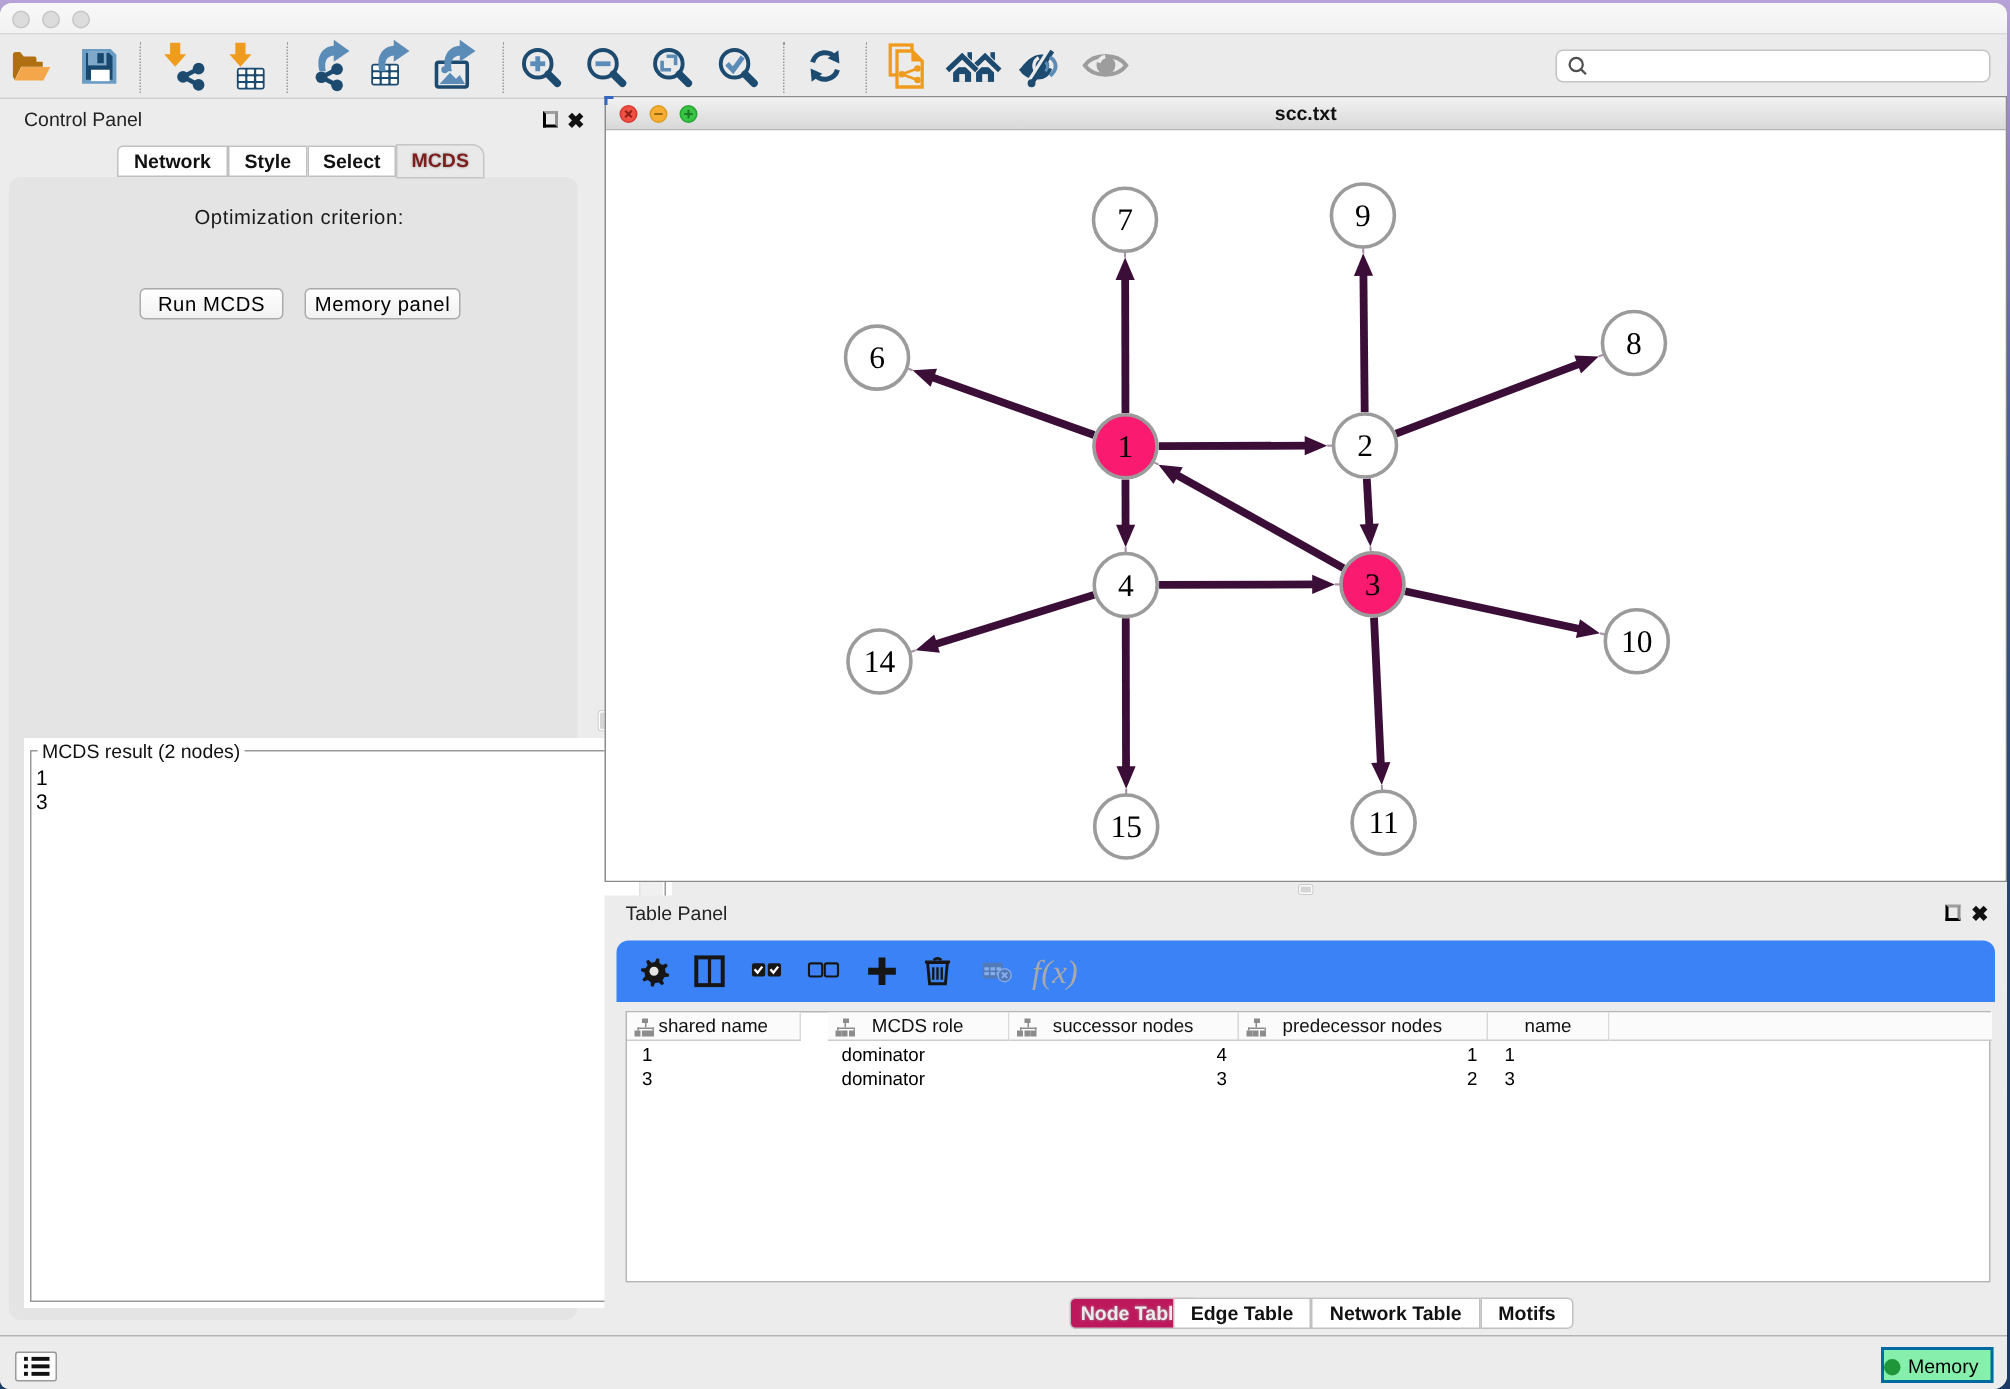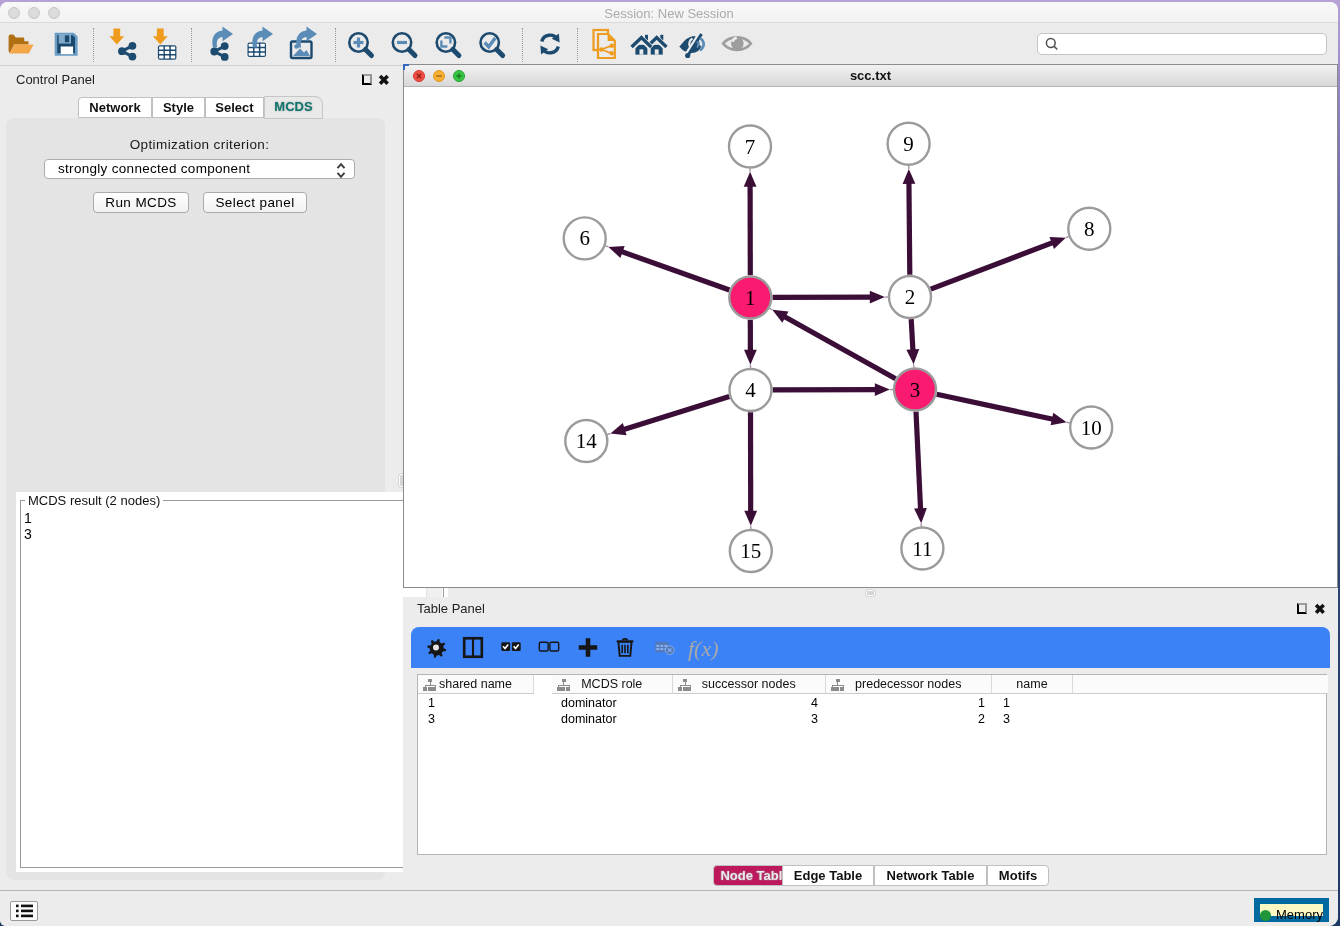--- a/index.html
+++ b/index.html
@@ -27,21 +27,21 @@
 
 #cpanel { position:absolute; left:0; top:64px; width:391px; height:818px; background:#ececec; }
 #cpanel-h { position:absolute; left:16px; top:6px; font-size:13px; color:#222; }
 .hbtn-f { position:absolute; width:10px; height:11px; border:2px solid;
   border-color:#9e9e9e #929292 #000 #000; background:transparent; }
 .hbtn-x { position:absolute; font-size:14px; font-weight:bold; color:#111; line-height:10px; }
 #cptabs { position:absolute; left:78px; top:31px; height:21px; }
 .tab { position:absolute; top:0; height:21px; background:#fff; border:1px solid #c0c0c0;
   font-size:13px; font-weight:bold; color:#111; text-align:center; line-height:19px; }
 .tab.first { border-radius:4px 0 0 0; }
-.tab.sel { background:#e9e9e9; color:#0f766e; border-radius:0 8px 0 0; height:23px; top:-1px;
+.tab.sel { background:#e9e9e9; color:#7f1d1d; border-radius:0 8px 0 0; height:23px; top:-1px;
   border-color:#c6c6c6; text-shadow:0 0 2px #a0a0a0; }
 #cppane { position:absolute; left:6px; top:52px; width:379px; height:762px; background:#e4e4e4;
   border-radius:8px; }
 #optlabel { position:absolute; left:44px; top:71px; width:311px; text-align:center; font-size:13.5px; letter-spacing:0.4px; color:#1a1a1a; }
 #combo { position:absolute; left:44px; top:93px; width:311px; height:20px; background:#fff;
   border:1px solid #ababab; border-radius:4px; font-size:13.5px; letter-spacing:0.3px; color:#000; line-height:18px;
   padding-left:13px; }
 #combo .steppers { position:absolute; right:7px; top:2px; }
 .btn { position:absolute; top:126px; height:21px; background:linear-gradient(180deg,#ffffff,#f1f1f1);
   border:1px solid #ababab; border-radius:4px; font-size:13.5px; letter-spacing:0.4px; color:#000; text-align:center; line-height:19px; }
@@ -88,34 +88,33 @@
     linear-gradient(#8c8c8c,#8c8c8c) 4.5px 8px/4px 4px no-repeat,
     linear-gradient(#8c8c8c,#8c8c8c) 9px 8px/4px 4px no-repeat; }
 #ttabs { position:absolute; left:0; top:268px; width:100%; height:21px; }
 .ttab { position:absolute; top:0; height:21px; background:#fff; border:1px solid #c0c0c0;
   font-size:13px; font-weight:bold; color:#111; text-align:center; line-height:19px; }
 
 #statusbar { position:absolute; left:0; top:888px; width:1338px; height:36px; background:#ececec;
   border-top:1px solid #b3b3b3; }
 #listbtn { position:absolute; left:10px; top:10px; width:28px; height:20px; background:#fcfcfc;
   border:1px solid #9a9a9a; border-radius:2px; }
-#membtn { position:absolute; left:1254px; top:7px; width:75px; height:24px; background:#fef9c3;
-  border:6px solid #0369a1; font-size:13px; color:#000; text-align:center; line-height:22px; }
+#membtn { position:absolute; left:1254px; top:7px; width:75px; height:24px; background:#86efac;
+  border:2px solid #0369a1; font-size:13px; color:#000; text-align:left; line-height:22px; }
 #memdot { display:inline-block; width:11px; height:11px; border-radius:50%; background:#1e9639;
   margin-right:5px; vertical-align:-1.5px; }
 </style>
 </head>
 <body>
 <div id="wall"></div>
 <div id="app">
   <div id="titlebar">
     <div class="tl t1"></div>
       <div class="tl t2"></div>
       <div class="tl t3"></div>
-    <div id="wintitle">Session: New Session</div>
   </div>
   <div id="toolbar">
     <div class="sep" style="left:93px"></div>
     <div class="sep" style="left:191px"></div>
     <div class="sep" style="left:335px"></div>
     <div class="sep" style="left:522px"></div>
     <div class="sep" style="left:577px"></div>
     <div id="tbicons">
         <svg width="1338" height="42" viewBox="0 0 1338 42" style="position:absolute;left:0;top:0;">
           <g transform="translate(25,20)">
@@ -261,28 +260,22 @@
     <div class="hbtn-f" style="left:362px; top:8px;"></div>
     <div class="hbtn-x" style="left:378px; top:9px;">✖</div>
     <div id="cppane"></div>
     <div id="cptabs">
       <div class="tab first" style="left:0; width:74px;">Network</div>
       <div class="tab" style="left:74px; width:53px;">Style</div>
       <div class="tab" style="left:127px; width:59px;">Select</div>
       <div class="tab sel" style="left:186px; width:59px;">MCDS</div>
     </div>
     <div id="optlabel">Optimization criterion:</div>
-    <div id="combo">strongly connected component
-      <svg class="steppers" width="12" height="17" viewBox="0 0 12 17">
-        <path d="M2.5,6.2 L6,2.2 L9.5,6.2" fill="none" stroke="#3e3e3e" stroke-width="2"></path>
-        <path d="M2.5,10.8 L6,14.8 L9.5,10.8" fill="none" stroke="#3e3e3e" stroke-width="2"></path>
-      </svg>
-    </div>
     <div class="btn" style="left:93px; width:96px;">Run MCDS</div>
-    <div class="btn" style="left:203px; width:104px;">Select panel</div>
+    <div class="btn" style="left:203px; width:104px;">Memory panel</div>
     <div id="resultbox">
       <div id="resultgrp">
         <div id="resultleg">MCDS result (2 nodes)</div>
         <div id="resulttxt">1<br>3</div>
         <div id="resultscroll"></div>
       </div>
     </div>
   </div>
   <div id="vsplit-handle"></div>
 

